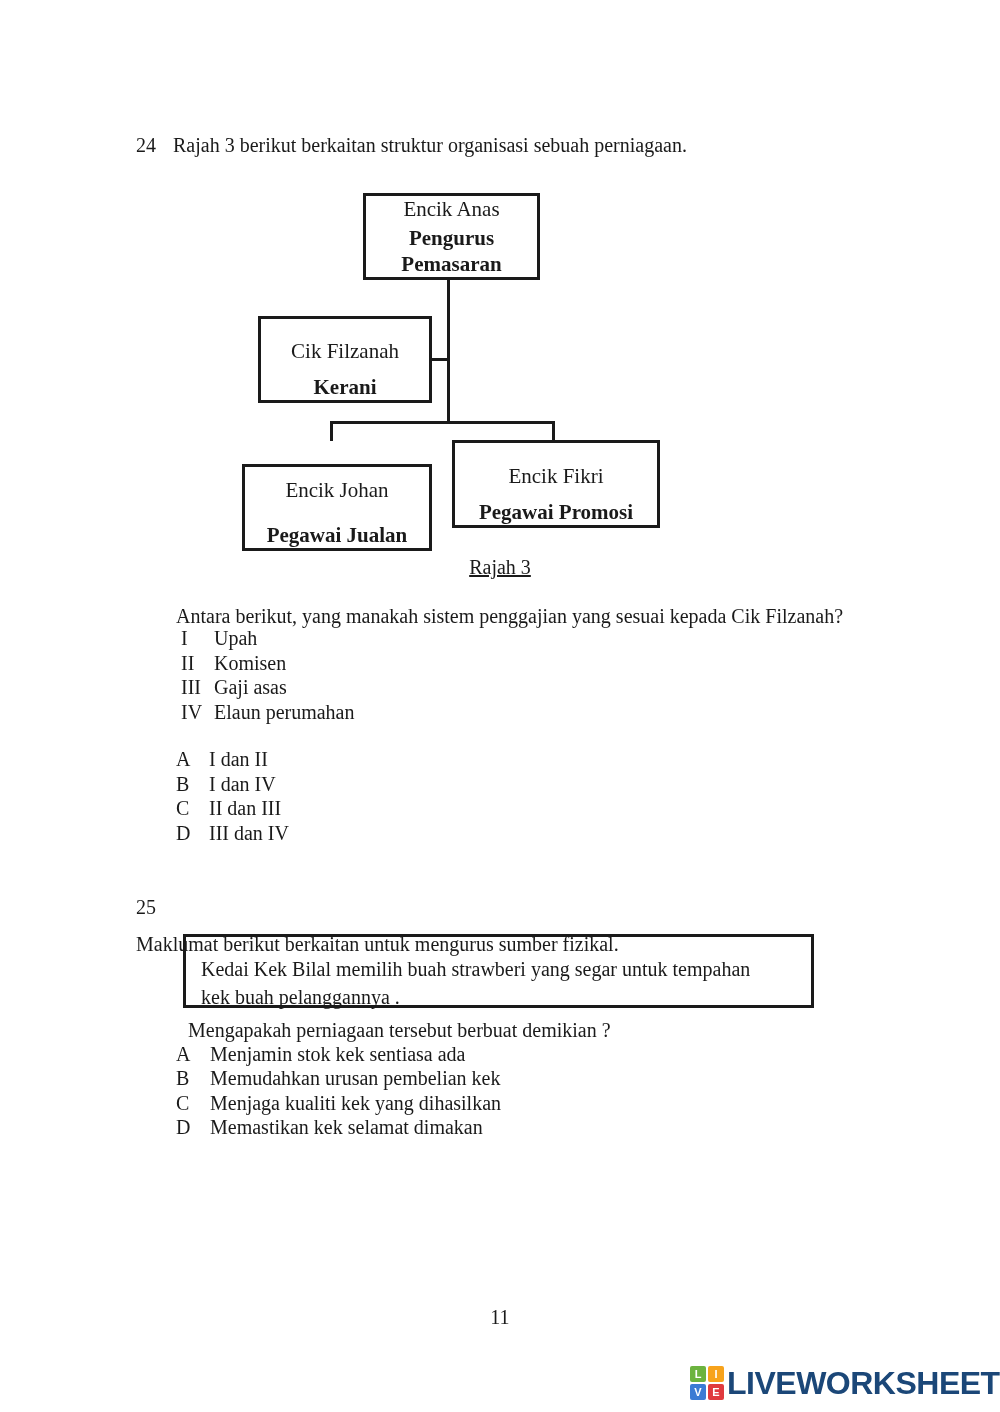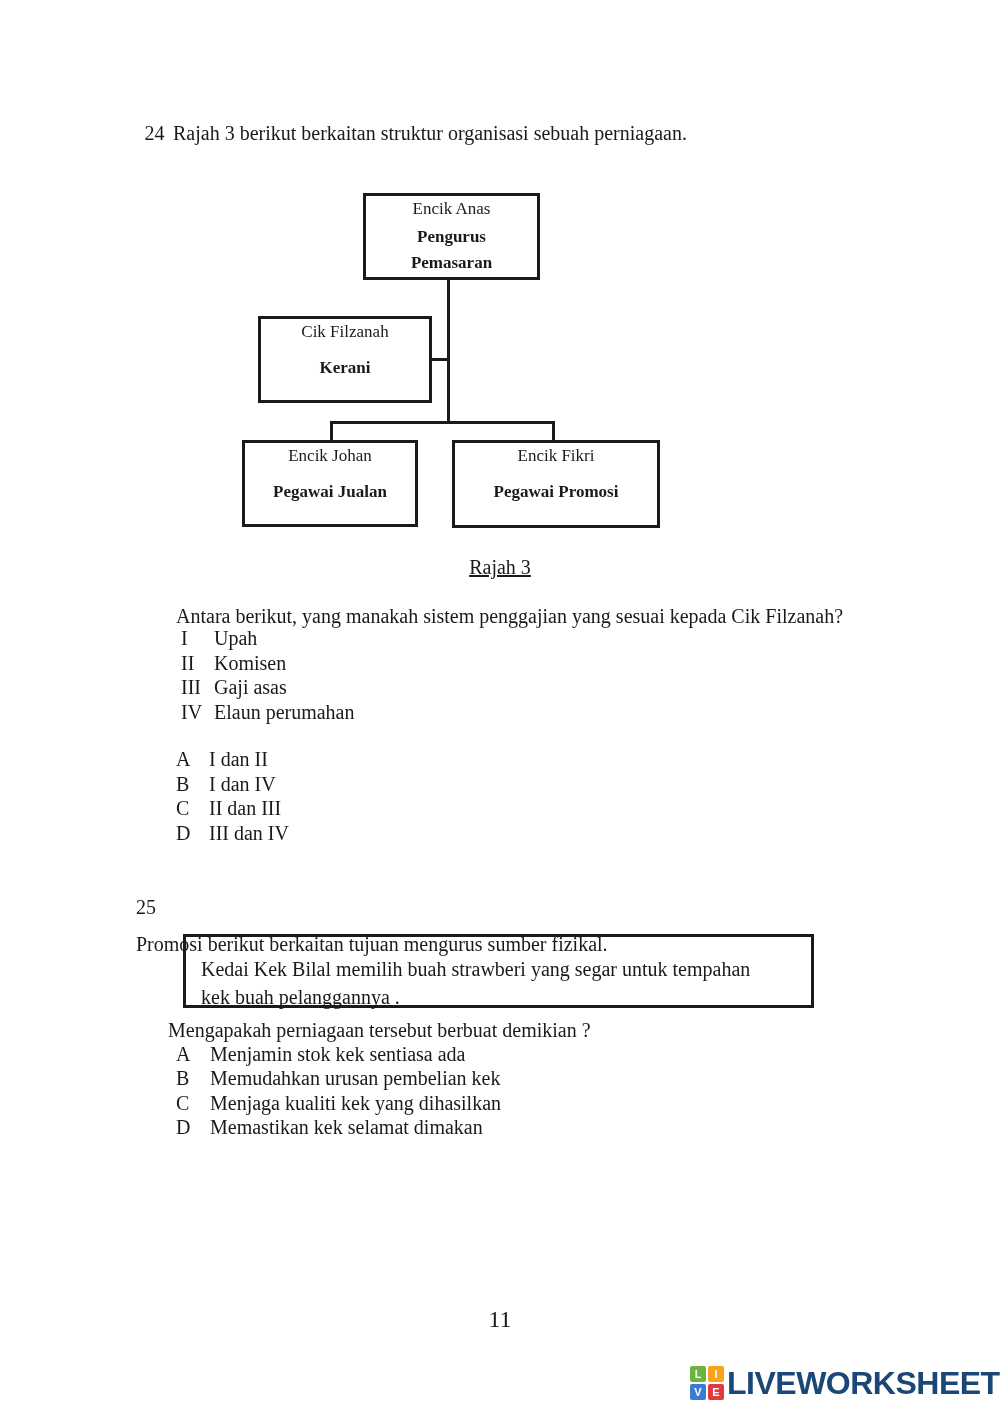--- a/index.html
+++ b/index.html
@@ -5,34 +5,34 @@
   * { margin:0; padding:0; box-sizing:border-box; }
   html,body { background:#ffffff; }
   .page {
     position:relative; width:1000px; height:1412px; background:#ffffff;
     font-family:"Liberation Serif", serif; color:#1a1a1a; font-size:20px;
     overflow:hidden; margin:0 auto;
   }
   
   .q-line { position:absolute; display:flex; white-space:nowrap; }
   .q-num  { width:37px; flex:0 0 37px; }
-  #q24-line { left:136px; top:122px;text-align:center; }
+  #q24-line { left:136px; top:134px; }
   #q25-line { left:136px; top:896px;flex-direction:column; }
 
   
   .org-box {
     position:absolute; border:3px solid #1a1a1a; background:#fff;
-    display:flex; flex-direction:column; align-items:center; justify-content:flex-start;
-    text-align:center; font-size:17px; line-height:25px;
+    display:flex; flex-direction:column; align-items:center; justify-content:flex-end;
+    text-align:center; font-size:21px; line-height:25px;
   }
   .org-role { font-weight:bold; }
   #box-anas   { left:363px; top:193px; width:177px; height:87px; gap:3px; }
   #box-anas .org-role div { line-height:26px; }
   #box-kerani { left:258px; top:316px; width:174px; height:87px; gap:11px; }
-  #box-johan  { left:242px; top:440px; width:176px; height:87px; gap:11px; }
+  #box-johan  { left:242px; top:464px; width:190px; height:87px; gap:20px; }
   #box-fikri  { left:452px; top:440px; width:208px; height:88px; gap:11px; }
 
   
   .conn { position:absolute; background:#1a1a1a; }
   #line-v-main   { left:447px; top:279px; width:3px;  height:145px; }
   #line-h-kerani { left:430px; top:358px; width:19px; height:3px; }
   #line-h-branch { left:330px; top:421px; width:225px; height:3px; }
   #stub-left     { left:330px; top:421px; width:3px;  height:20px; }
   #stub-right    { left:552px; top:421px; width:3px;  height:20px; }
 
@@ -46,26 +46,26 @@
   #q24-statements .row { line-height:24.5px; }
   #q24-statements .key { width:33px; flex:0 0 33px; }
   #q24-options { left:176px; top:747px; }
   #q24-options .row { line-height:24.7px; }
   #q24-options .key { width:33px; flex:0 0 33px; }
 
   #q25-box {
     position:absolute; left:183px; top:934px; width:631px; height:74px;
     border:3px solid #1a1a1a; padding:18px 18px 0 15px; line-height:28px;
   }
-  #q25-question { position:absolute; left:168px; top:1019px; white-space:nowrap; }
+  #q25-question { position:absolute; left:188px; top:1019px; white-space:nowrap; }
   #q25-options { left:176px; top:1042px; }
   #q25-options .row { line-height:24.4px; }
   #q25-options .key { width:34px; flex:0 0 34px; }
 
-  #page-number { position:absolute; left:0; top:1306px; width:1000px; text-align:center; font-size:24px; }
+  #page-number { position:absolute; left:0; top:1306px; width:1000px; text-align:center; font-size:20px; }
 
   
   #logo { position:absolute; left:690px; top:1366px; display:flex; align-items:center; gap:3px; }
   .logo-grid { display:grid; grid-template-columns:16px 16px; grid-auto-rows:16px; gap:2px; }
   .logo-sq {
     display:flex; align-items:center; justify-content:center;
     color:#ffffff; font-family:"Liberation Sans", sans-serif; font-weight:bold;
     font-size:11px; border-radius:2px; line-height:1;
   }
   .logo-text {
@@ -151,21 +151,21 @@
       <span>II dan III</span>
     </div>
     <div class="row">
       <span class="key">D</span>
       <span>III dan IV</span>
     </div>
   </div>
 
   <div class="q-line" id="q25-line">
     <span class="q-num">25</span>
-    <span>Promosi berikut berkaitan tujuan mengurus sumber fizikal.</span>
+    <span>Maklumat berikut berkaitan untuk mengurus sumber fizikal.</span>
   </div>
 
   <div id="q25-box">
     <div>Kedai Kek Bilal memilih buah strawberi yang segar untuk tempahan</div>
     <div>kek buah pelanggannya .</div>
   </div>
 
   <div id="q25-question">Mengapakah perniagaan tersebut berbuat demikian ?</div>
 
   <div class="list" id="q25-options">

